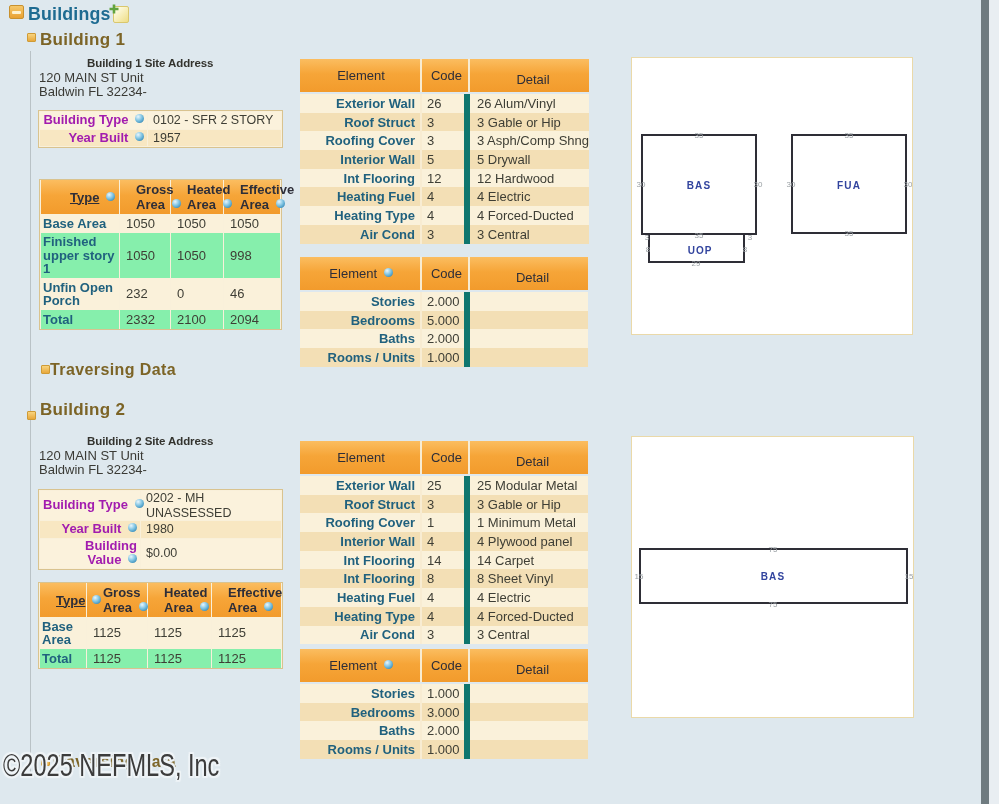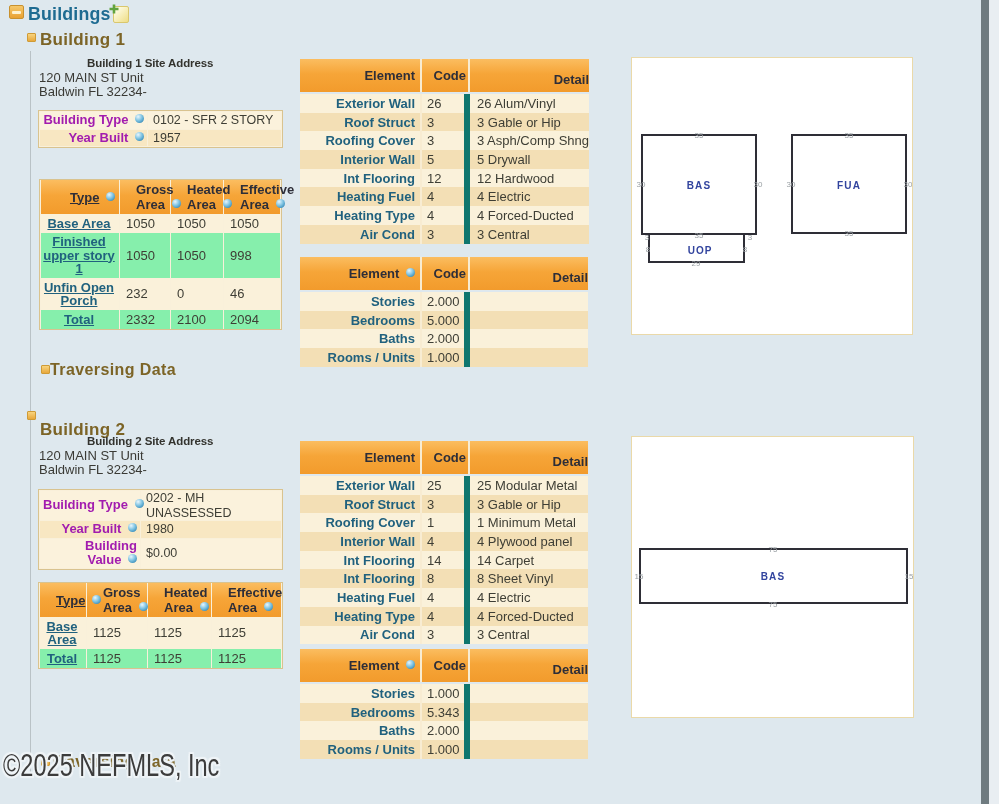--- a/index.html
+++ b/index.html
@@ -9,21 +9,21 @@
 .h1title{color:#1e6b91;font-weight:bold;font-size:18.5px;letter-spacing:0.2px;transform:scaleX(0.96);transform-origin:left;}
 .h2title{color:#7c6426;font-weight:bold;font-size:17px;letter-spacing:0.3px;white-space:nowrap;}
 .sqicon{background:linear-gradient(180deg,#f6c86a,#e8a132);border:1px solid #c8912f;border-radius:2px;}
 .sqicon .bar{position:absolute;left:2px;right:2px;top:5px;height:3px;background:#fdf2cf;border-radius:1px;}
 .sqsm{background:linear-gradient(180deg,#f8d47e,#e8a83c);border:1px solid #cf9b36;border-radius:1px;}
 
 .info{display:inline-block;width:9px;height:9px;border-radius:50%;background:radial-gradient(circle at 35% 30%,#e8f6fd,#7ec3e2 45%,#3387b5 85%);vertical-align:1px;margin-left:3px;}
 
 table{border-collapse:separate;border-spacing:0;}
 .etbl{position:absolute;font-size:13px;}
-.etbl th{background:linear-gradient(180deg,#fbbd60 0%,#f6a538 45%,#f29b2c 100%);color:#2e2e38;font-weight:bold;text-align:right;font-size:13px;height:17px;}
+.etbl th{background:linear-gradient(180deg,#fbbd60 0%,#f6a538 45%,#f29b2c 100%);color:#2e2e38;font-weight:normal;text-align:center;font-size:13px;height:17px;}
 .etbl th.c1{width:108px;padding:4px 5px 4px 7px;border-right:2px solid #f8ecd2;}
 .etbl th.c2{width:39px;padding:4px 2px 4px 5px;border-right:2px solid #f8ecd2;}
 .etbl th.c3{width:111px;padding:12px 0 4px 7px;margin-top:28px;}
 .etbl td{height:16.7px;white-space:nowrap;}
 .etbl td.lbl{color:#20617e;font-weight:bold;text-align:right;padding:1px 5px 1px 7px;border-right:2px solid #f8ecd2;}
 .etbl td.val{color:#3e3e35;padding:1px 2px 1px 5px;border-right:6px solid #0f766e;}
 .etbl td.val2{color:#3e3e35;padding:1px 0 1px 7px;}
 .etbl tr.lt td{background:#faf1da;}
 .etbl tr.dk td{background:#f3dfb5;}
 .etbl tr.gap td{background:transparent;height:2px;padding:0;border:none;}
@@ -34,21 +34,21 @@
 .btbl td.lbl{color:#a21caf;font-weight:bold;text-align:right;white-space:nowrap;}
 .btbl td.val{color:#3e3e35;text-align:left;padding-left:5px;white-space:nowrap;font-size:12.5px;}
 .btbl tr.lt td{background:#fbf2dc;}
 .btbl tr.dk td{background:#f8e7c2;}
 
 .atbl{position:absolute;border:1px solid #d9c38f;background:#f9f0da;border-spacing:1px 0;font-size:13px;table-layout:fixed;}
 .atbl th,.atbl td{box-sizing:border-box;}
 .atbl th{background:linear-gradient(180deg,#fbbd60 0%,#f6a538 45%,#f29b2c 100%);color:#2e2e38;font-weight:bold;text-align:left;padding:2px 2px 2px 16px;line-height:15px;font-size:13px;white-space:nowrap;}
 .atbl th.tcol{text-align:right;vertical-align:middle;padding-right:4px;}
 .atbl td{line-height:13.5px;}
-.atbl td.lbl{color:#20617e;font-weight:bold;text-align:center;padding:2.5px 4px 2.5px 2px;white-space:nowrap;text-decoration:underline;}
+.atbl td.lbl{color:#20617e;font-weight:bold;text-align:left;padding:2.5px 4px 2.5px 2px;white-space:nowrap;}
 .atbl td.val{color:#3e3e35;text-align:left;padding:2.5px 2px 2.5px 6px;}
 .atbl tr.lt td{background:#faf1da;}
 .atbl tr.dk td{background:#86efac;}
 .addr{color:#3a3a35;font-size:13px;line-height:13.8px;white-space:nowrap;}
 .addr b{font-size:11.5px;color:#33332e;letter-spacing:-0.1px;padding-left:48px;}
 
 .sketch{position:absolute;background:#fff;border:1px solid #ead9a9;}
 .wm{position:absolute;color:#3c3c3c;font-size:31px;white-space:nowrap;
  text-shadow:-1px -1px 0 #eff4f7,1px -1px 0 #eff4f7,-1px 1px 0 #eff4f7,1px 1px 0 #eff4f7,-2px 0 0 #eff4f7,2px 0 0 #eff4f7,0 -2px 0 #eff4f7,0 2px 0 #eff4f7,-2px -2px 1px #eff4f7,2px 2px 1px #eff4f7,-2px 2px 1px #eff4f7,2px -2px 1px #eff4f7;
  transform:scaleX(0.76);transform-origin:left;}
@@ -126,21 +126,21 @@
       </tr>
 </tbody>
   </table>
 
 <div class="abs sqsm" style="left:41px;top:365px;width:7px;height:7px;"></div>
 
 <div class="abs h2title" style="left:50px;top:361px;font-size:16px;letter-spacing:0.4px;">Traversing Data</div>
 
 <div class="abs sqsm" style="left:27px;top:411px;width:7px;height:7px;"></div>
 
-<div class="abs h2title" style="left:40px;top:420px;">Building 2</div>
+<div class="abs h2title" style="left:40px;top:400px;">Building 2</div>
 
 <div class="abs addr" style="left:39px;top:434px;">
 <b>Building 2 Site Address</b><br>
 120 MAIN ST Unit<br>
 Baldwin FL 32234-
 </div>
 
 <table class="btbl" style="left:38px;top:489px;">
 <tbody>
       <tr class="lt">
@@ -335,21 +335,21 @@
 <tr class="gap">
         <td colspan="3"></td>
       </tr>
 <tr class="lt">
         <td class="lbl">Stories</td>
         <td class="val">1.000</td>
         <td class="val2"></td>
       </tr>
 <tr class="dk">
         <td class="lbl">Bedrooms</td>
-        <td class="val">5.343</td>
+        <td class="val">3.000</td>
         <td class="val2"></td>
       </tr>
 <tr class="lt">
         <td class="lbl">Baths</td>
         <td class="val">2.000</td>
         <td class="val2"></td>
       </tr>
 <tr class="dk">
         <td class="lbl">Rooms / Units</td>
         <td class="val">1.000</td>

